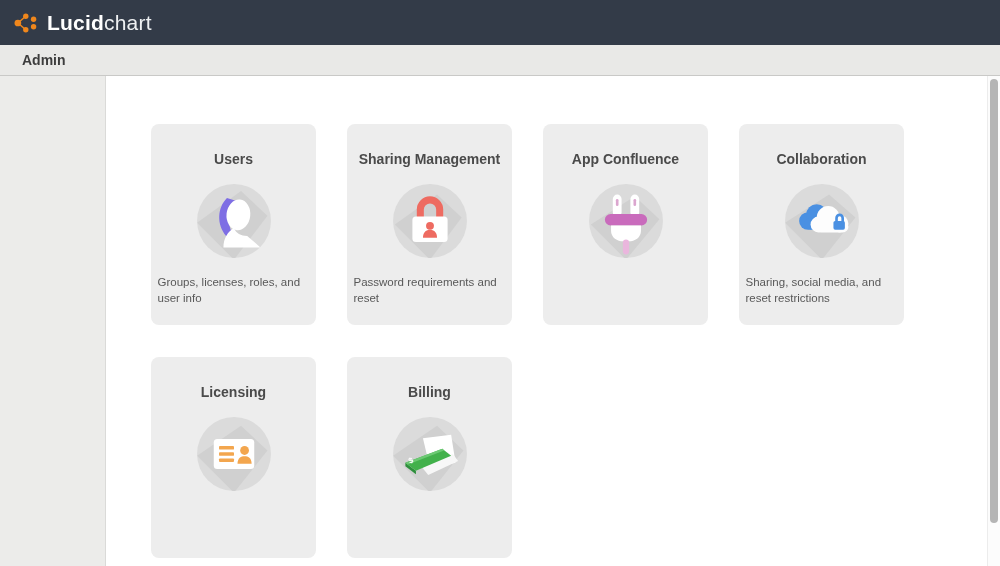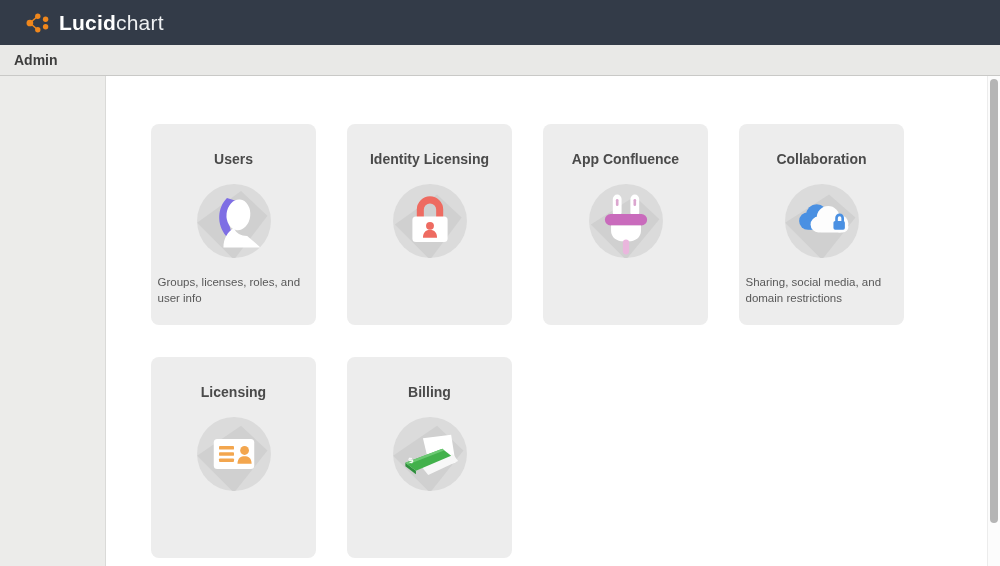--- a/index.html
+++ b/index.html
@@ -2,21 +2,21 @@
 <html><head>
 <meta charset="utf-8">
 <style>
   * { box-sizing: border-box; margin: 0; padding: 0; }
   html, body { width: 1000px; height: 566px; overflow: hidden; }
   body { font-family: "Liberation Sans", sans-serif; background: #ffffff; }
 
   
   .topbar {
     height: 45px; background: #333b48;
-    display: flex; align-items: center; justify-content: space-between; padding-left: 12px;
+    display: flex; align-items: center; justify-content: space-between;
   }
   .logo { display: flex; align-items: center; gap: 8px; padding-left: 13px; cursor: pointer; }
   .logo-text { font-size: 21px; color: #ffffff; letter-spacing: .2px; }
   .logo-bold { font-weight: 700; }
   .logo-light { font-weight: 300; color: #eef0f2; }
 
   .topnav { display: flex; align-items: center; height: 100%; }
   .nav-item {
     position: relative; color: #dde1e6; font-size: 11px; font-weight: 700;
     letter-spacing: 1.6px; padding: 0 14px; cursor: pointer; white-space: nowrap;
@@ -25,21 +25,21 @@
   .nav-item.active::after {
     content: ""; position: absolute; left: 14px; right: 14px; bottom: -7px;
     height: 3px; background: #4aa0d8; border-radius: 1px;
   }
   .nav-divider { width: 1px; height: 24px; background: #525a66; margin: 0 10px; }
   .nav-end-spacer { width: 76px; height: 1px; }
 
   
   .admin-bar {
     height: 31px; background: #e9e9e7; border-bottom: 1px solid #c9c9c7;
-    display: flex; align-items: center; padding-left: 14px;
+    display: flex; align-items: center; padding-left: 22px;
     font-size: 14px; font-weight: 700; color: #3d3d3d;
   }
 
   
   .content { display: flex; height: 490px; position: relative; }
   .sidebar { width: 106px; background: #ececea; border-right: 1px solid #dadad8; }
   .main { flex: 1; background: #ffffff; position: relative; }
 
   .cards {
     position: absolute; top: 48px; left: 45px;
@@ -113,36 +113,37 @@
             <polygon points="58,16 88,44 50,94 8,52" fill="#d0d0d0"></polygon>
             <path d="M42,24 C31,35 30,54 41,67 L54,73 C42,60 41,40 52,27 Z" fill="#7e6ee4"></path>
             <ellipse cx="55" cy="43" rx="13.5" ry="17.5" fill="#ffffff" transform="rotate(6 55 43)"></ellipse>
             <path d="M50,58 C52,64 58,67 65,67 L80,80 L38,80 C38,70 43,62 50,58 Z" fill="#ffffff"></path>
           </g>
         </svg>
         <div class="card-desc">Groups, licenses, roles, and user info</div>
       </div>
 
       <div class="card">
-        <div class="card-title">Identity Licensing</div>
+        <div class="card-title">Sharing Management</div>
         <svg class="card-icon" viewBox="0 0 100 100">
           <defs>
               <clipPath id="clipL">
                 <circle cx="50" cy="50" r="42"></circle>
               </clipPath>
             </defs>
           <circle cx="50" cy="50" r="42" fill="#dbdbdb"></circle>
           <g clip-path="url(#clipL)">
             <polygon points="58,20 86,46 50,94 10,54" fill="#d0d0d0"></polygon>
             <path d="M39,47 V37 A11,11 0 0 1 61,37 V47" fill="none" stroke="#ee6b61" stroke-width="8" stroke-linecap="round"></path>
             <rect x="30" y="45" width="40" height="29" rx="4" fill="#ffffff"></rect>
             <circle cx="50" cy="55.5" r="4.5" fill="#ee6b61"></circle>
             <path d="M42,69 C42,62.5 46,60 50,60 C54,60 58,62.5 58,69 Z" fill="#ee6b61"></path>
           </g>
         </svg>
+        <div class="card-desc">Password requirements and reset</div>
       </div>
 
       <div class="card">
         <div class="card-title">App Confluence</div>
         <svg class="card-icon" viewBox="0 0 100 100">
           <defs>
               <clipPath id="clipP">
                 <circle cx="50" cy="50" r="42"></circle>
               </clipPath>
             </defs>
@@ -179,21 +180,21 @@
             <g fill="#fdfdfd">
               <circle cx="57" cy="46" r="13"></circle>
               <circle cx="70" cy="53" r="10"></circle>
               <circle cx="46" cy="54" r="9"></circle>
               <rect x="42" y="50" width="38" height="13" rx="6.5"></rect>
             </g>
             <path d="M66.5,51 V46.5 A3.5,3.5 0 0 1 73.5,46.5 V51" fill="none" stroke="#4a90e2" stroke-width="3"></path>
             <rect x="63" y="50" width="13" height="10" rx="2" fill="#4a90e2"></rect>
           </g>
         </svg>
-        <div class="card-desc">Sharing, social media, and domain restrictions</div>
+        <div class="card-desc">Sharing, social media, and reset restrictions</div>
       </div>
 
       <div class="card">
         <div class="card-title">Licensing</div>
         <svg class="card-icon" viewBox="0 0 100 100">
           <defs>
               <clipPath id="clipI">
                 <circle cx="50" cy="50" r="42"></circle>
               </clipPath>
             </defs>

